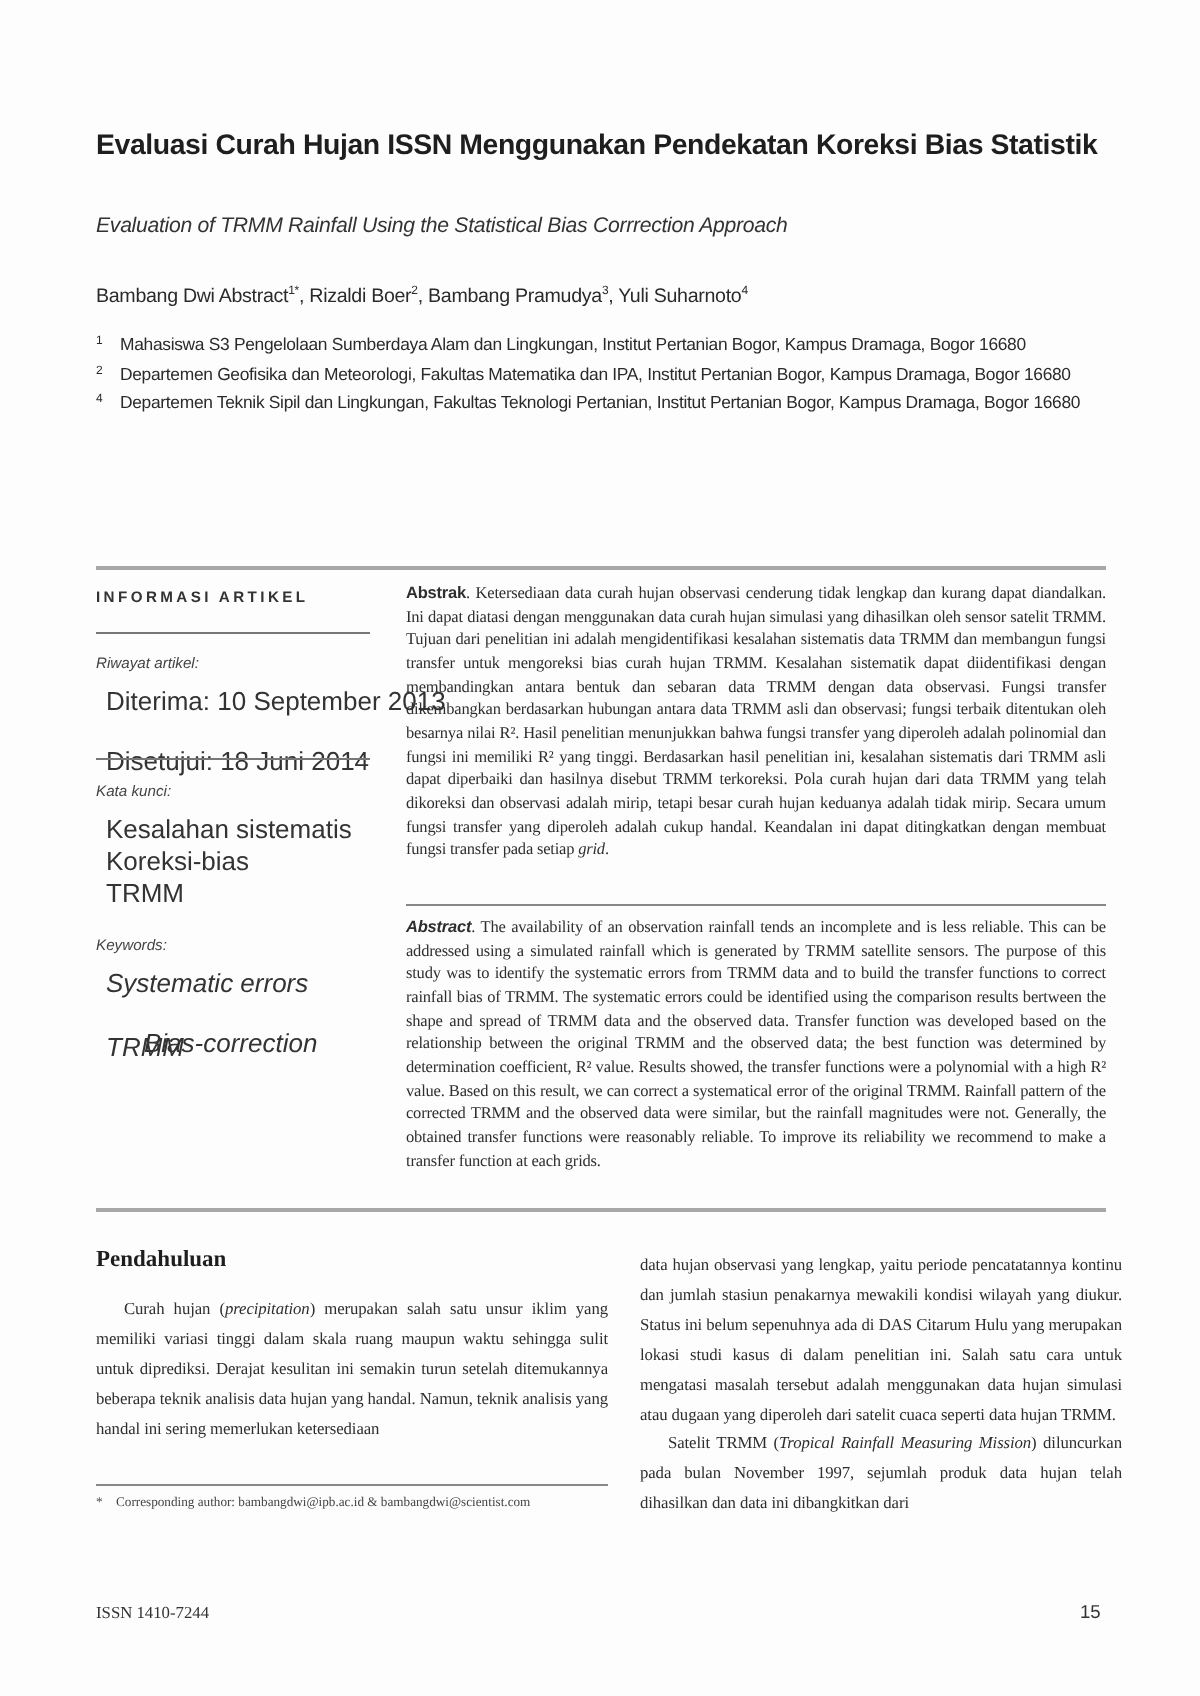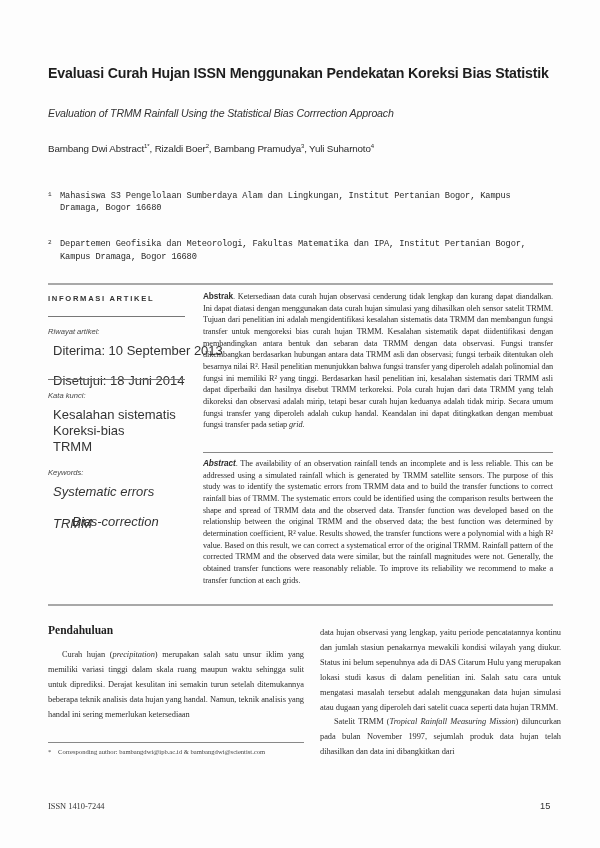--- a/index.html
+++ b/index.html
@@ -21,24 +21,23 @@
   }
   .authors {
     position: absolute; top: 143px; left: 0;
     font-family: "Liberation Sans", sans-serif; font-size: 9.8px; color: #2a2a2a;
     white-space: nowrap; letter-spacing: -0.15px;
   }
   .authors sup { font-size: 6px; vertical-align: 4px; }
 
   .affils { position: absolute; top: 166px; left: 0; width: 500px; }
   .affil {
-    position: relative; padding-left: 12px; font-family: Liberation Mono, monospace;
+    position: relative; padding-left: 12px; font-family: Liberation Sans, sans-serif;
     font-size: 8.7px; line-height: 12.2px; color: #2a2a2a; margin-bottom: 2.3px;
     letter-spacing: -0.15px;
-    margin-top: 24px;
   }
   .affil .num { position: absolute; left: 0; top: -1px; font-size: 6px; }
 
   .rule-gray { position: absolute; left: 0; width: 505px; height: 2px; background: #a8a8a8; }
   .rule-top { top: 283px; }
   .rule-bottom { top: 604px; }
 
   
   .info { position: absolute; left: 0; top: 294px; width: 138px;
           font-family: "Liberation Sans", sans-serif; color: #333; }
@@ -86,20 +85,21 @@
   <div class="title">Evaluasi Curah Hujan ISSN Menggunakan Pendekatan Koreksi Bias Statistik</div>
   <div class="subtitle">Evaluation of TRMM Rainfall Using the Statistical Bias Corrrection Approach</div>
 
   <div class="authors">
     <span><span>Bambang Dwi Abstract</span><sup>1*</sup><span>, </span></span><span><span>Rizaldi Boer</span><sup>2</sup><span>, </span></span><span><span>Bambang Pramudya</span><sup>3</sup><span>, </span></span><span><span>Yuli Suharnoto</span><sup>4</sup><span></span></span>
   </div>
 
   <div class="affils">
     <div class="affil"><span class="num">1</span><span>Mahasiswa S3 Pengelolaan Sumberdaya Alam dan Lingkungan, Institut Pertanian Bogor, Kampus Dramaga, Bogor 16680</span></div>
     <div class="affil"><span class="num">2</span><span>Departemen Geofisika dan Meteorologi, Fakultas Matematika dan IPA, Institut Pertanian Bogor, Kampus Dramaga, Bogor 16680</span></div>
+    <div class="affil"><span class="num">4</span><span>Departemen Teknik Sipil dan Lingkungan, Fakultas Teknologi Pertanian, Institut Pertanian Bogor, Kampus Dramaga, Bogor 16680</span></div>
   </div>
 
   <div class="rule-gray rule-top"></div>
 
   <div class="info">
     <div class="info-heading">INFORMASI ARTIKEL</div>
     <div class="info-rule" style="top:22px;"></div>
     <div class="info-label" style="top:33px;">Riwayat artikel:</div>
     <div class="info-item" style="top:49px;">Diterima:  10 September 2013</div>
     <div class="info-item" style="top:79px;">Disetujui:  18 Juni 2014</div>

